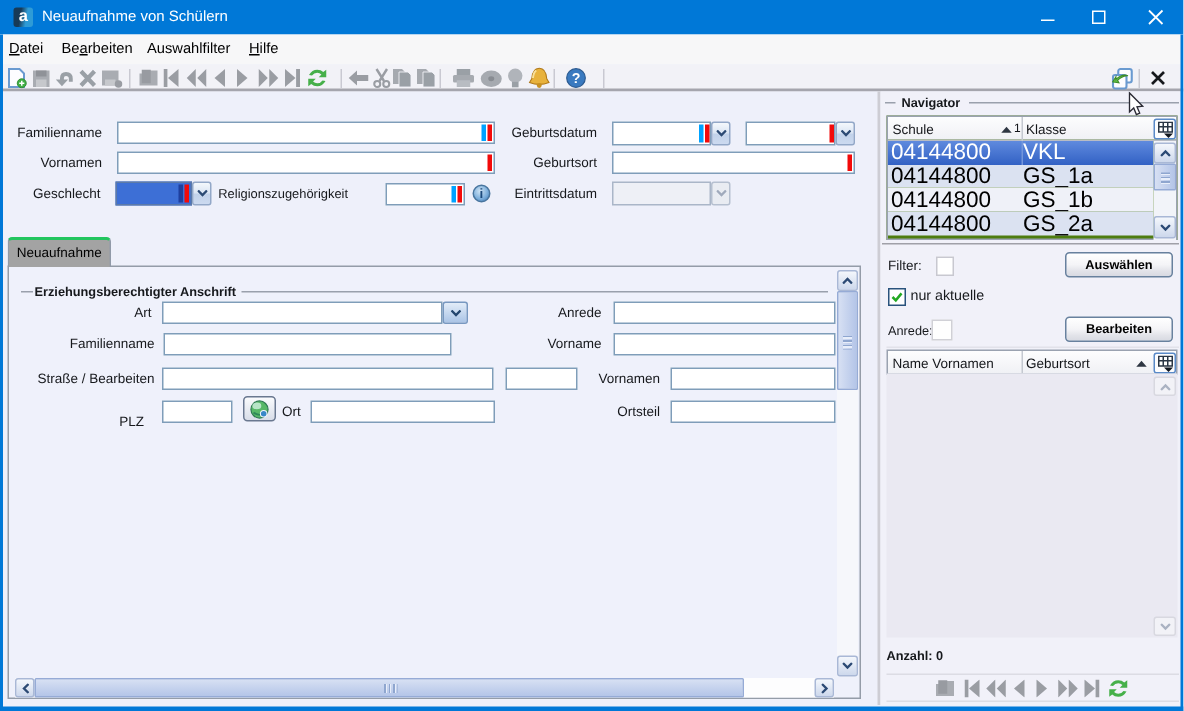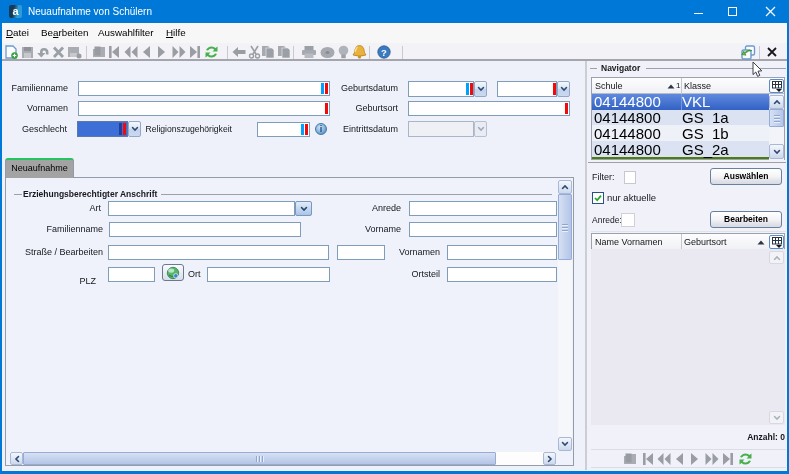--- a/index.html
+++ b/index.html
@@ -348,21 +348,21 @@
 <div class="sbtn" style="left:769px;top:251px;width:15px;height:13px;background:#f2f2f7;border-color:#d8d8e0">
     <svg width="7" height="5">
       <path d="M0.5 4.5 L3.5 1.5 L6.5 4.5" stroke="#aab2c2" stroke-width="1.6" fill="none"></path>
     </svg>
   </div>
 <div class="sbtn" style="left:769px;top:411px;width:15px;height:13px;background:#f2f2f7;border-color:#d8d8e0">
     <svg width="7" height="5">
       <path d="M0.5 0.5 L3.5 3.5 L6.5 0.5" stroke="#aab2c2" stroke-width="1.6" fill="none"></path>
     </svg>
   </div>
-<div class="abs" style="left:591px;top:432px;width:194px;text-align:right;font-size:8.5px;font-weight:bold;color:#16181c">Anzahl: 0</div>
+<div class="abs" style="left:591px;top:432px;width:194px;text-align:left;font-size:8.5px;font-weight:bold;color:#16181c">Anzahl: 0</div>
 <div class="abs" style="left:591px;top:449px;width:195px;height:1px;background:#dcdce4"></div>
 <svg class="abs" style="left:623px;top:452px" width="14" height="14">
     <path d="M1 4 h5 l1.5 -2 h5.5 v10 h-12 z" fill="#a9acb2"></path>
     <rect x="2.5" y="1.5" width="6" height="9" fill="#989ba1"></rect>
   </svg>
 <svg class="abs" style="left:643px;top:453px" width="11" height="12">
     <rect x="0" y="0" width="2.6" height="12" fill="#9a9da3"></rect>
     <path d="M10 0 v12 l-7 -6 z" fill="#9a9da3"></path>
   </svg>
 <svg class="abs" style="left:657px;top:453px" width="14" height="12">

